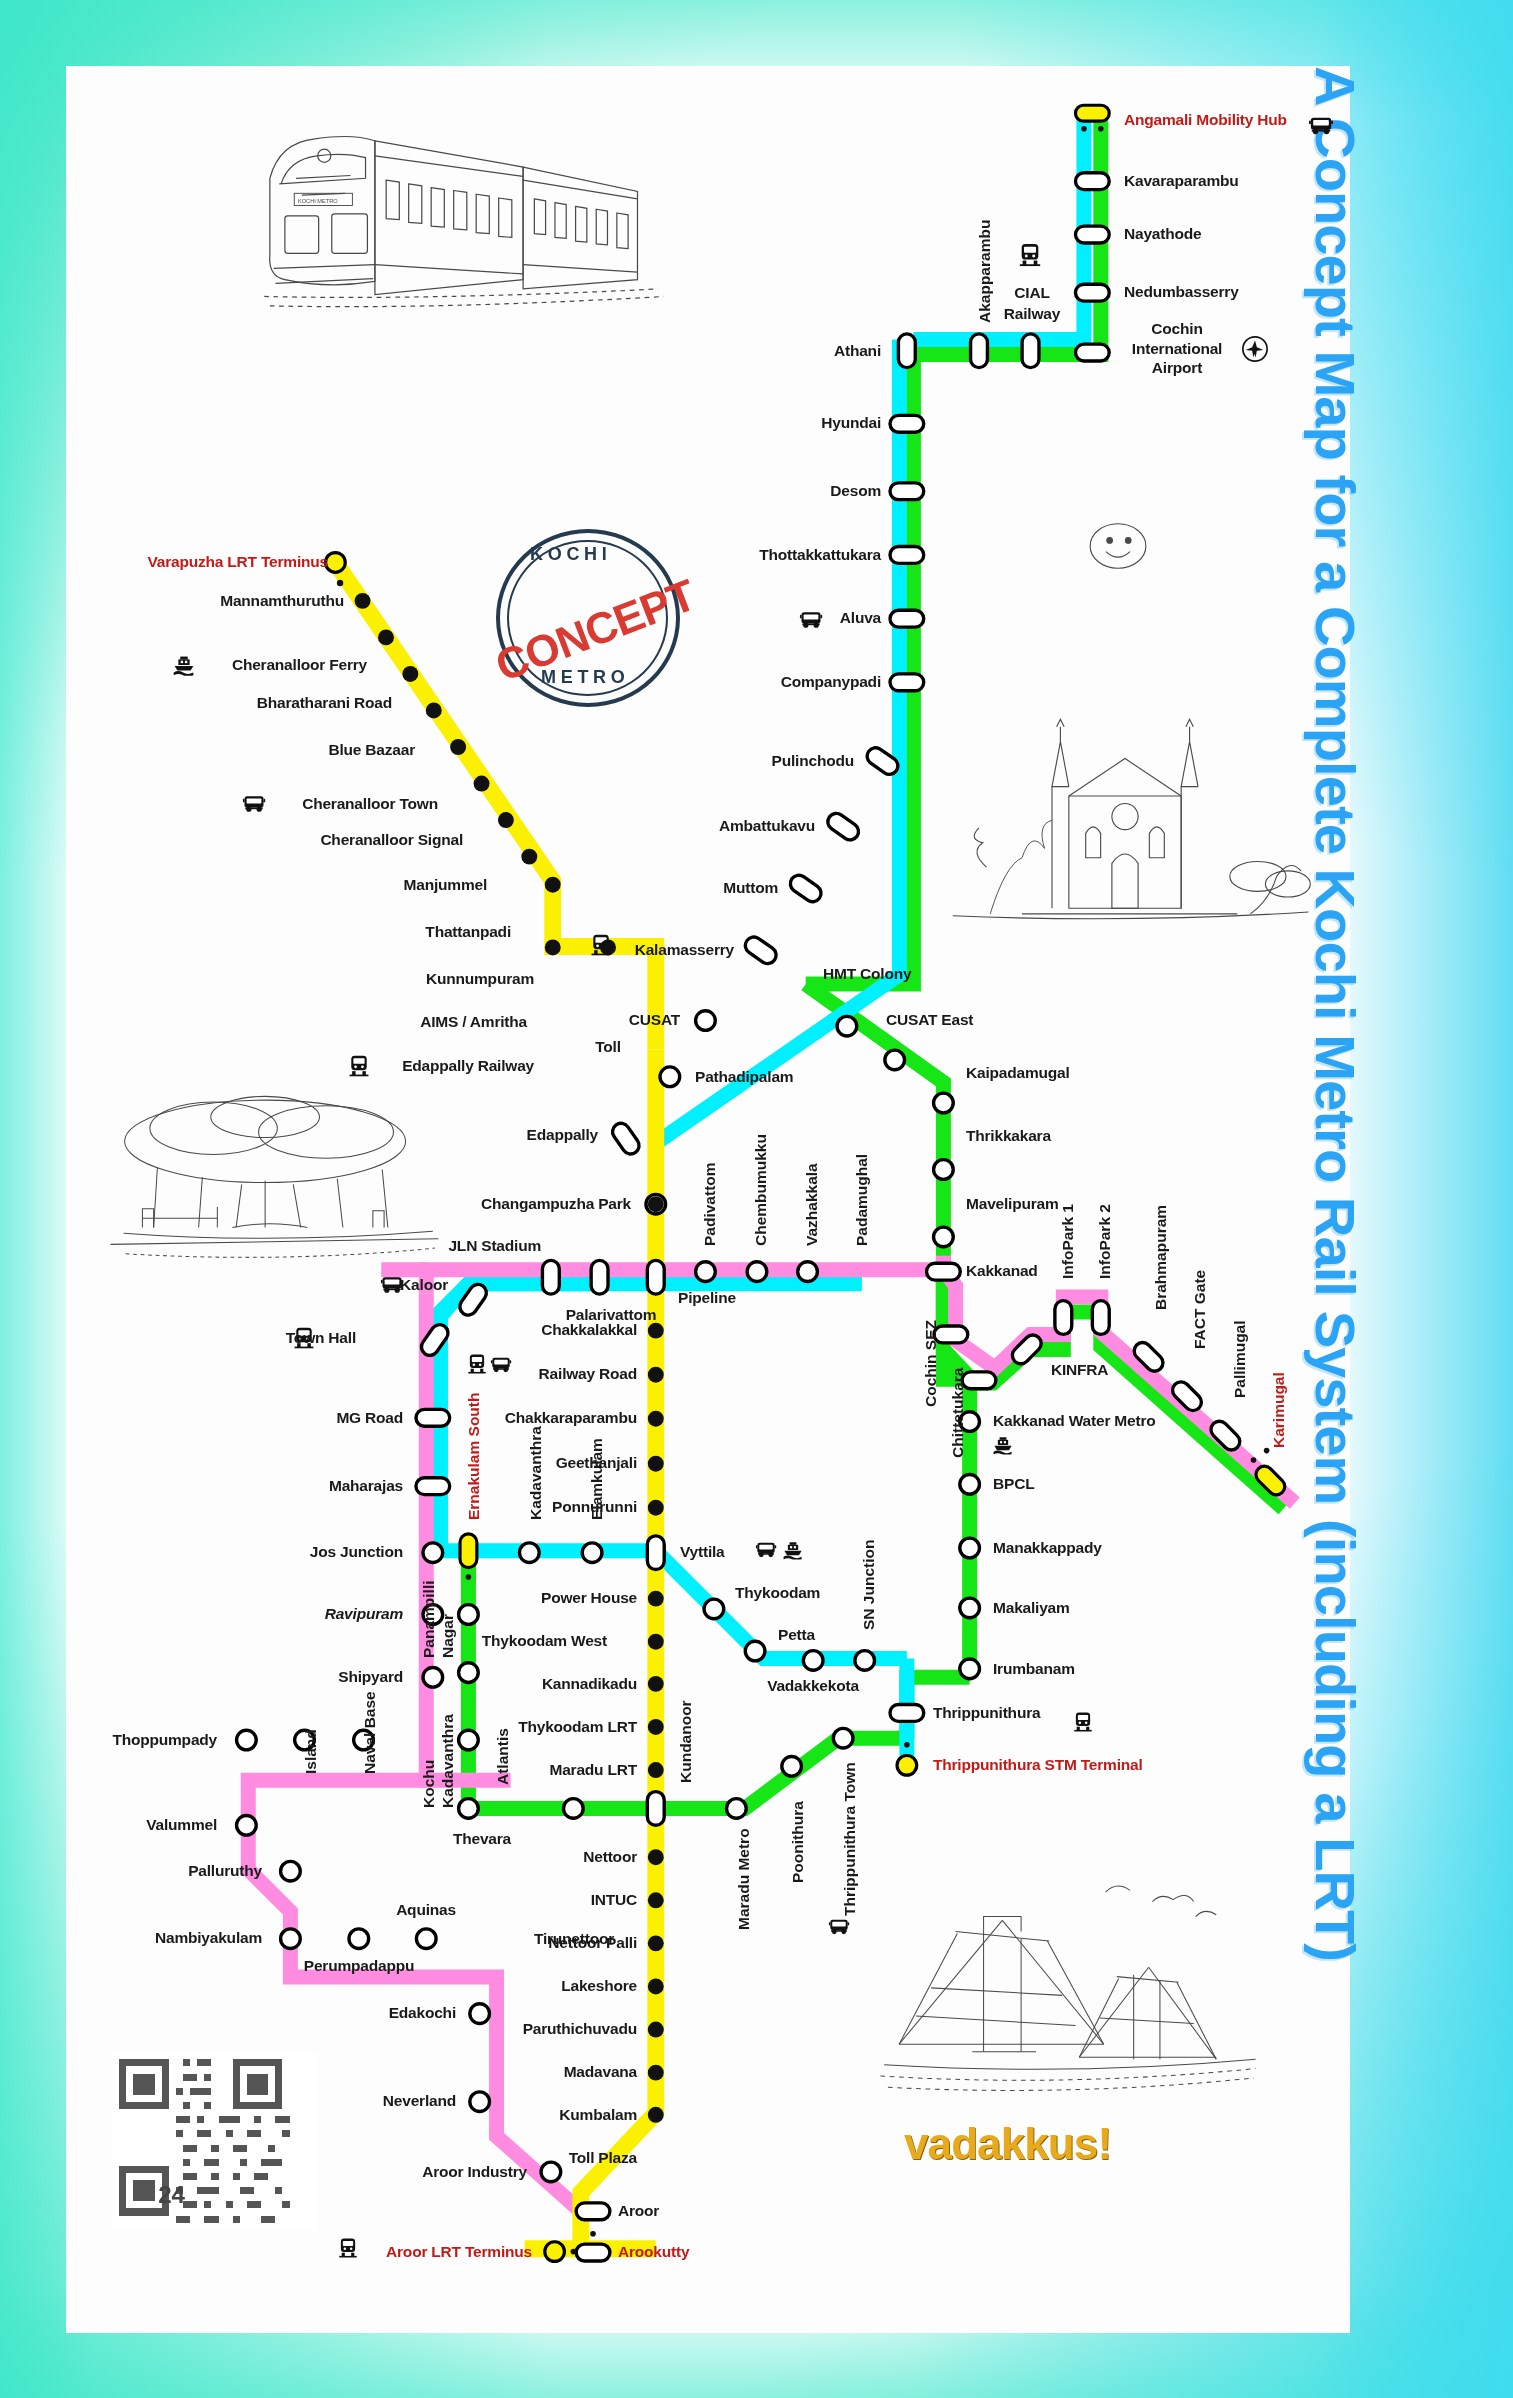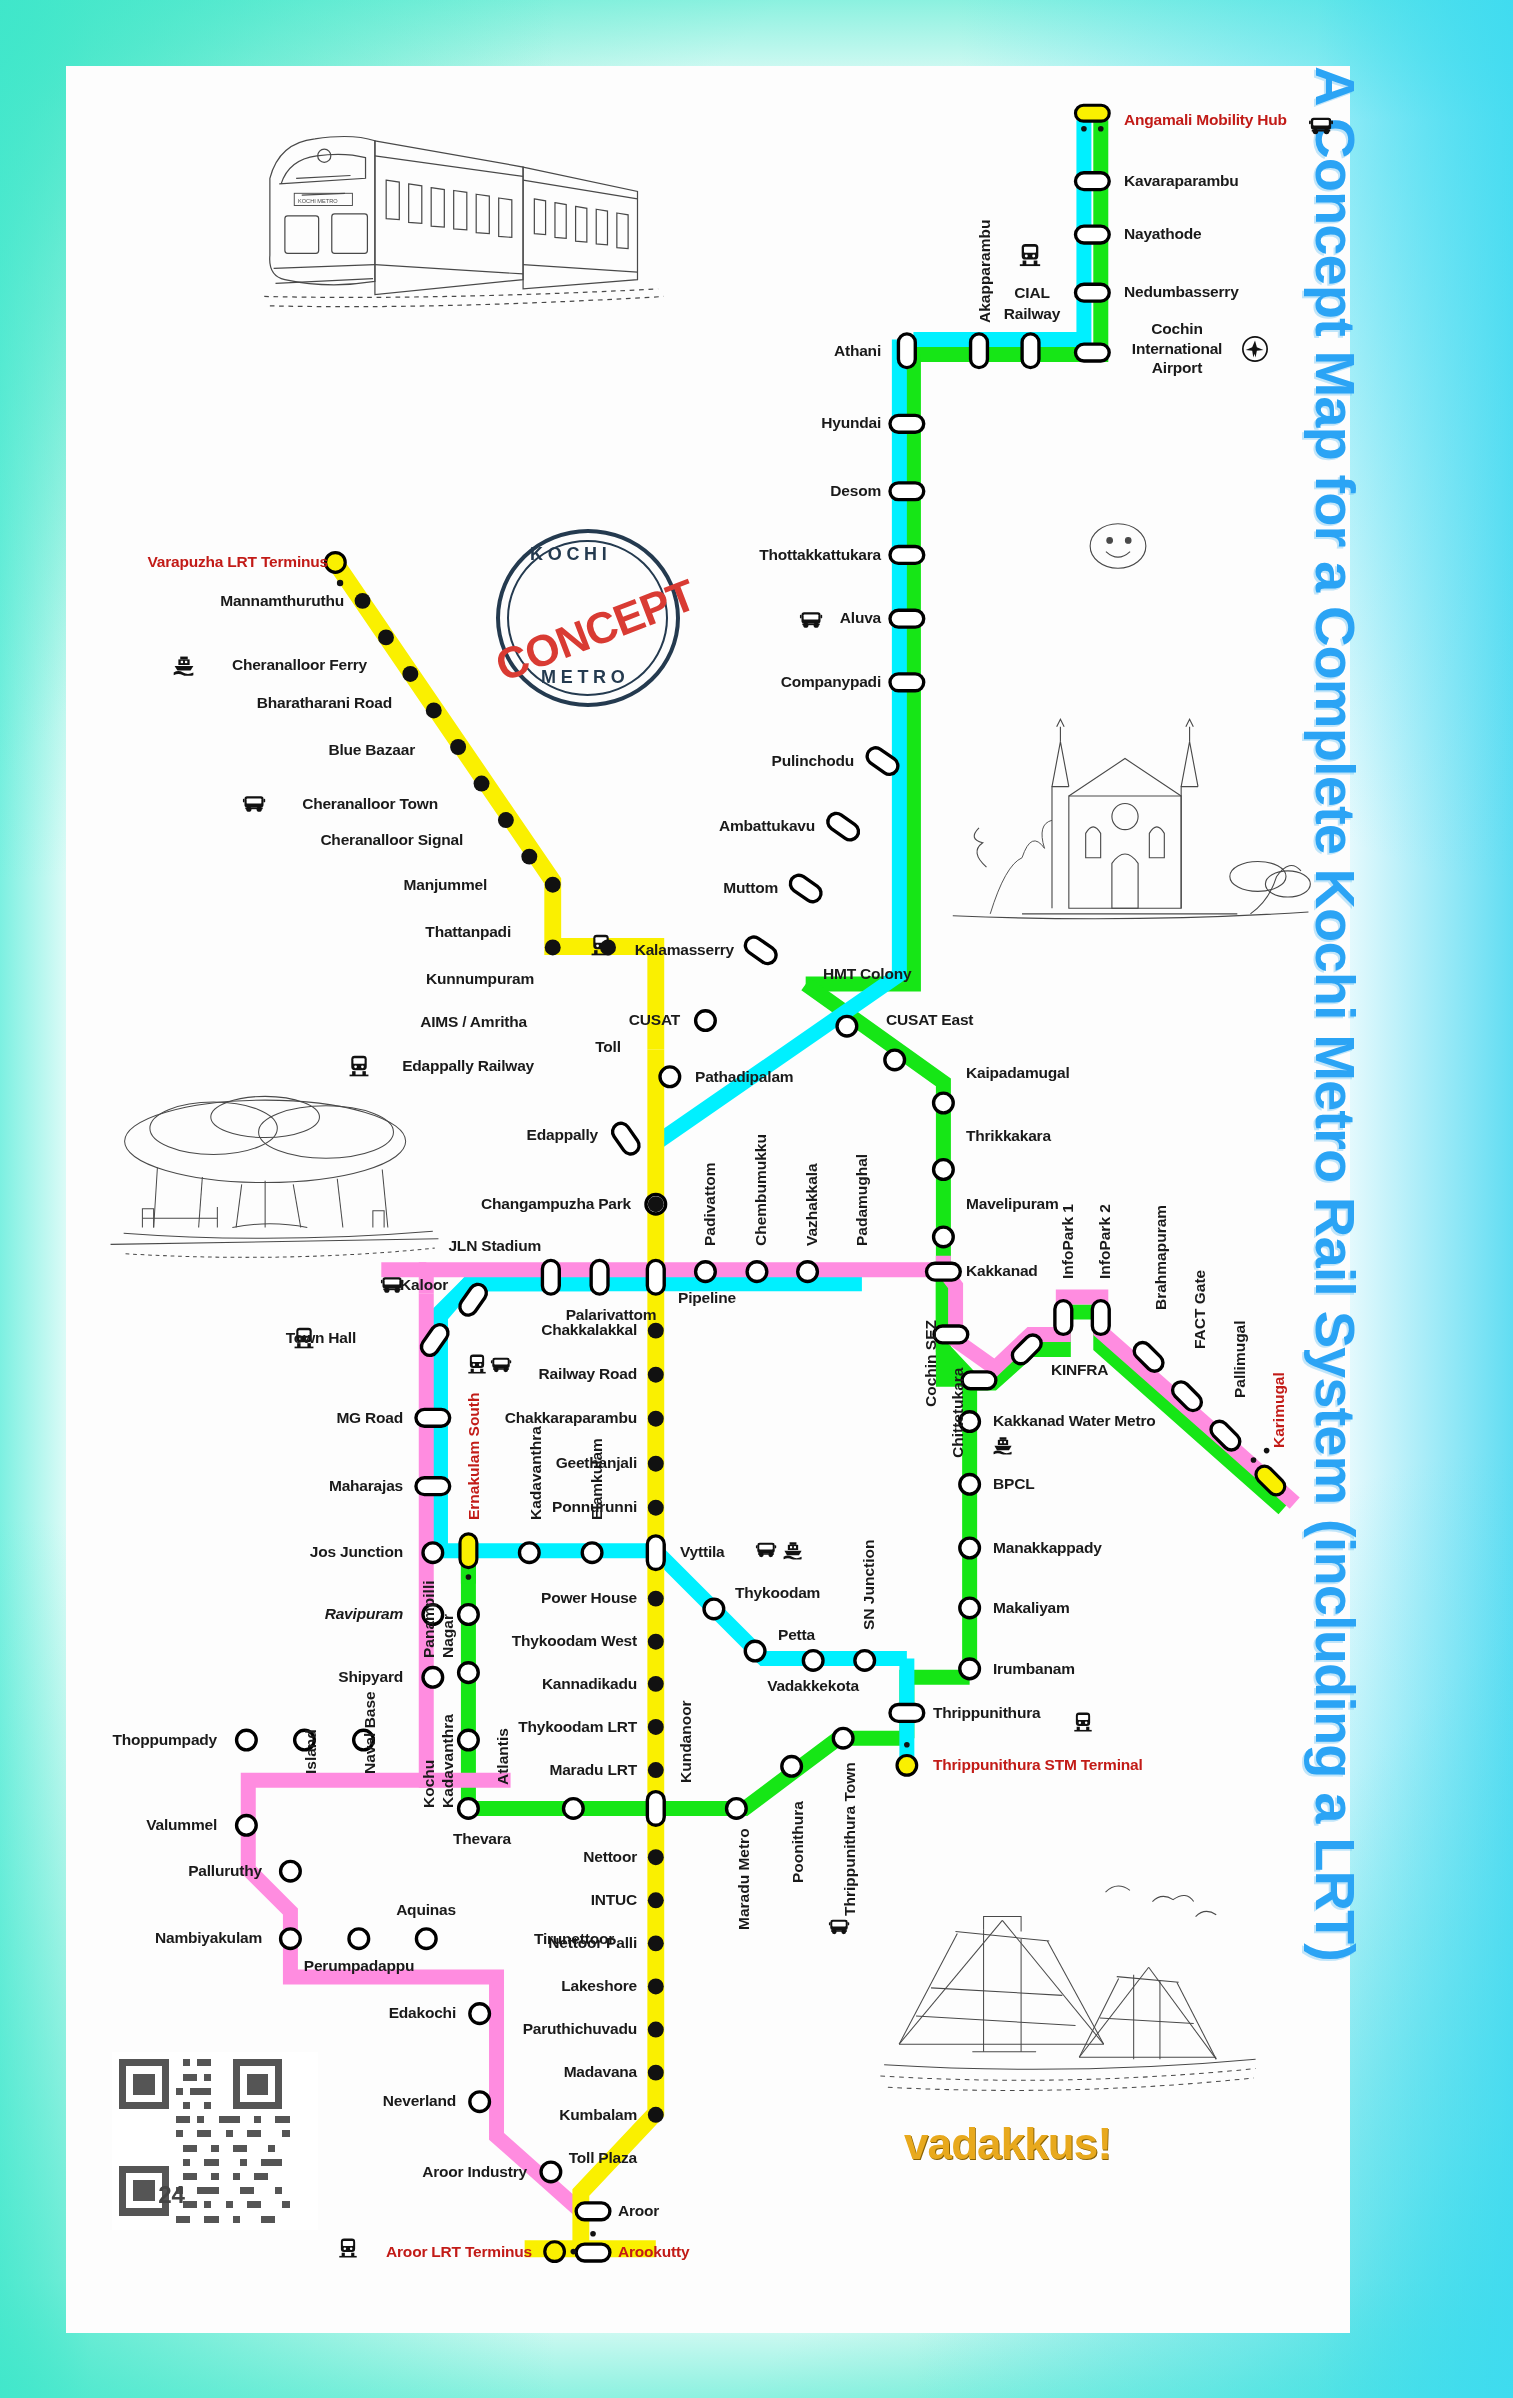--- a/index.html
+++ b/index.html
@@ -858,21 +858,21 @@
   <div class="vrot" style="left:752px; top:1246px;">Chembumukku</div>
   <div class="vrot" style="left:803px; top:1246px;">Vazhakkala</div>
   <div class="vrot" style="left:853px; top:1246px;">Padamughal</div>
 
   <div class="lbl s16 r" style="left:637px; top:1330px;">Chakkalakkal</div>
   <div class="lbl s16 r" style="left:637px; top:1374px;">Railway Road</div>
   <div class="lbl s16 r" style="left:637px; top:1418px;">Chakkaraparambu</div>
   <div class="lbl s16 r" style="left:637px; top:1463px;">Geethanjali</div>
   <div class="lbl s16 r" style="left:637px; top:1507px;">Ponnurunni</div>
   <div class="lbl s16 r" style="left:637px; top:1598px;">Power House</div>
-  <div class="lbl s16 r" style="left:637px; top:1641px;text-align:center;">Thykoodam West</div>
+  <div class="lbl s16 r" style="left:607px; top:1641px;text-align:center;">Thykoodam West</div>
   <div class="lbl s16 r" style="left:637px; top:1684px;">Kannadikadu</div>
   <div class="lbl s16 r" style="left:637px; top:1727px;">Thykoodam LRT</div>
   <div class="lbl s16 r" style="left:637px; top:1770px;">Maradu LRT</div>
   <div class="lbl s16 r" style="left:637px; top:1857px;">Nettoor</div>
   <div class="lbl s16 r" style="left:637px; top:1900px;">INTUC</div>
   <div class="lbl s16 r" style="left:637px; top:1943px;">Nettoor Palli</div>
   <div class="lbl s16 r" style="left:637px; top:1986px;">Lakeshore</div>
   <div class="lbl s16 r" style="left:637px; top:2029px;">Paruthichuvadu</div>
   <div class="lbl s16 r" style="left:637px; top:2072px;">Madavana</div>
   <div class="lbl s16 r" style="left:637px; top:2115px;">Kumbalam</div>

